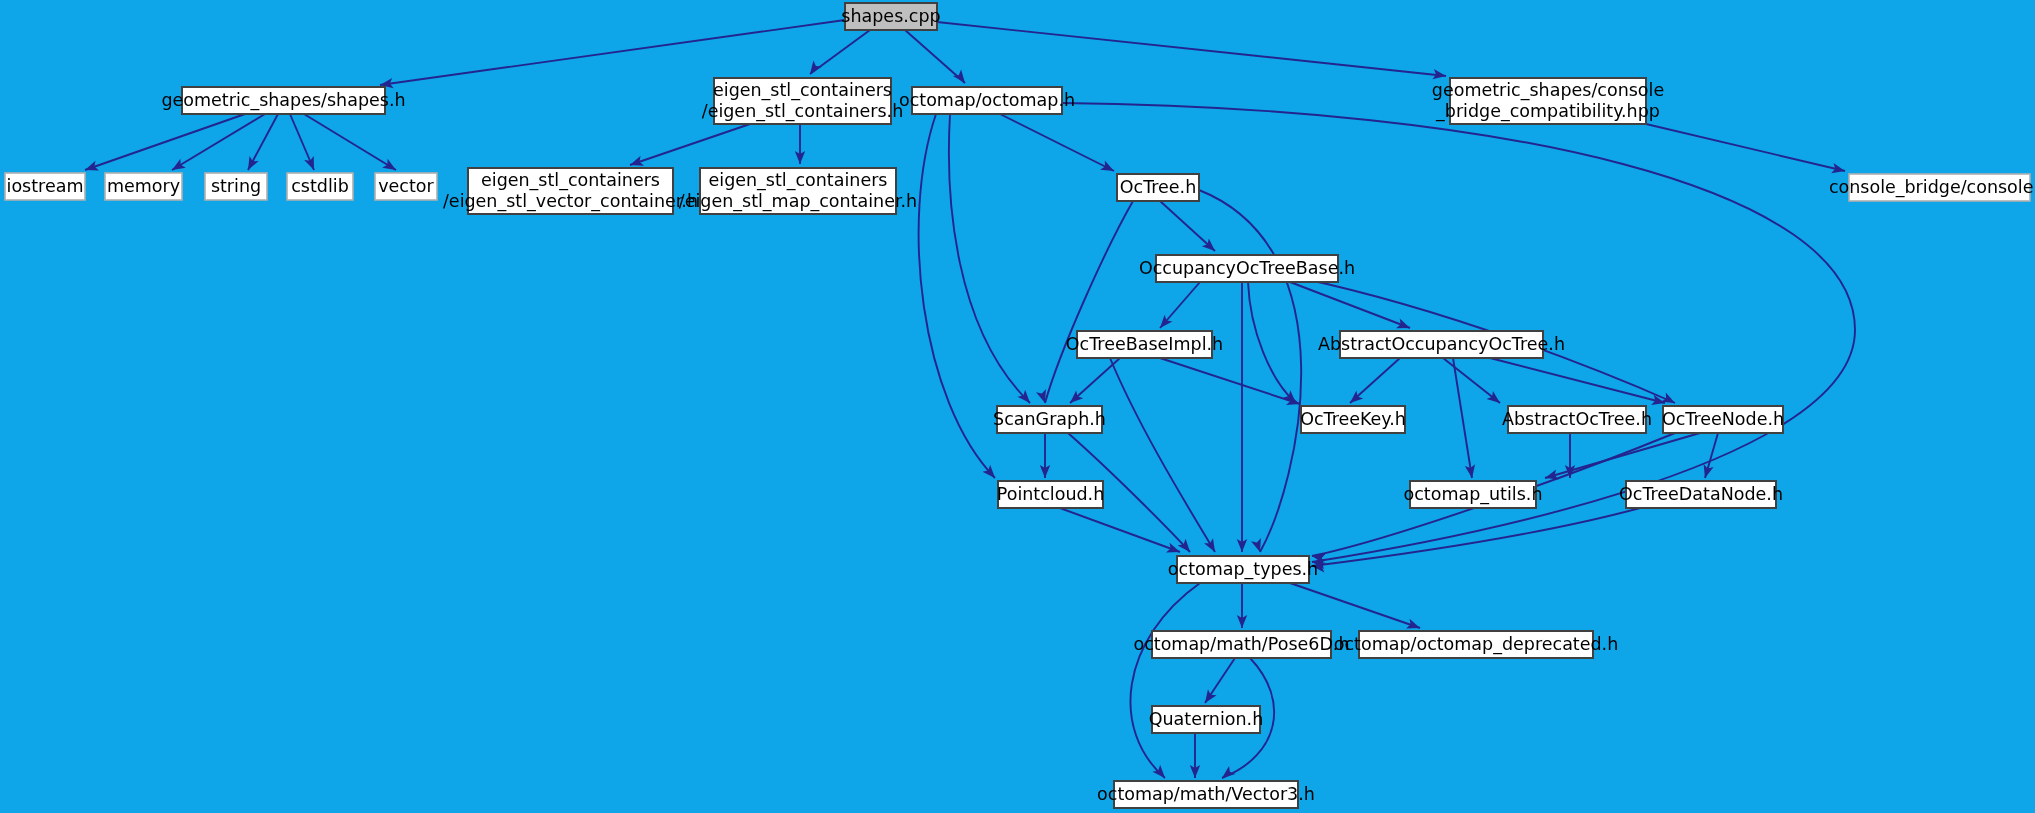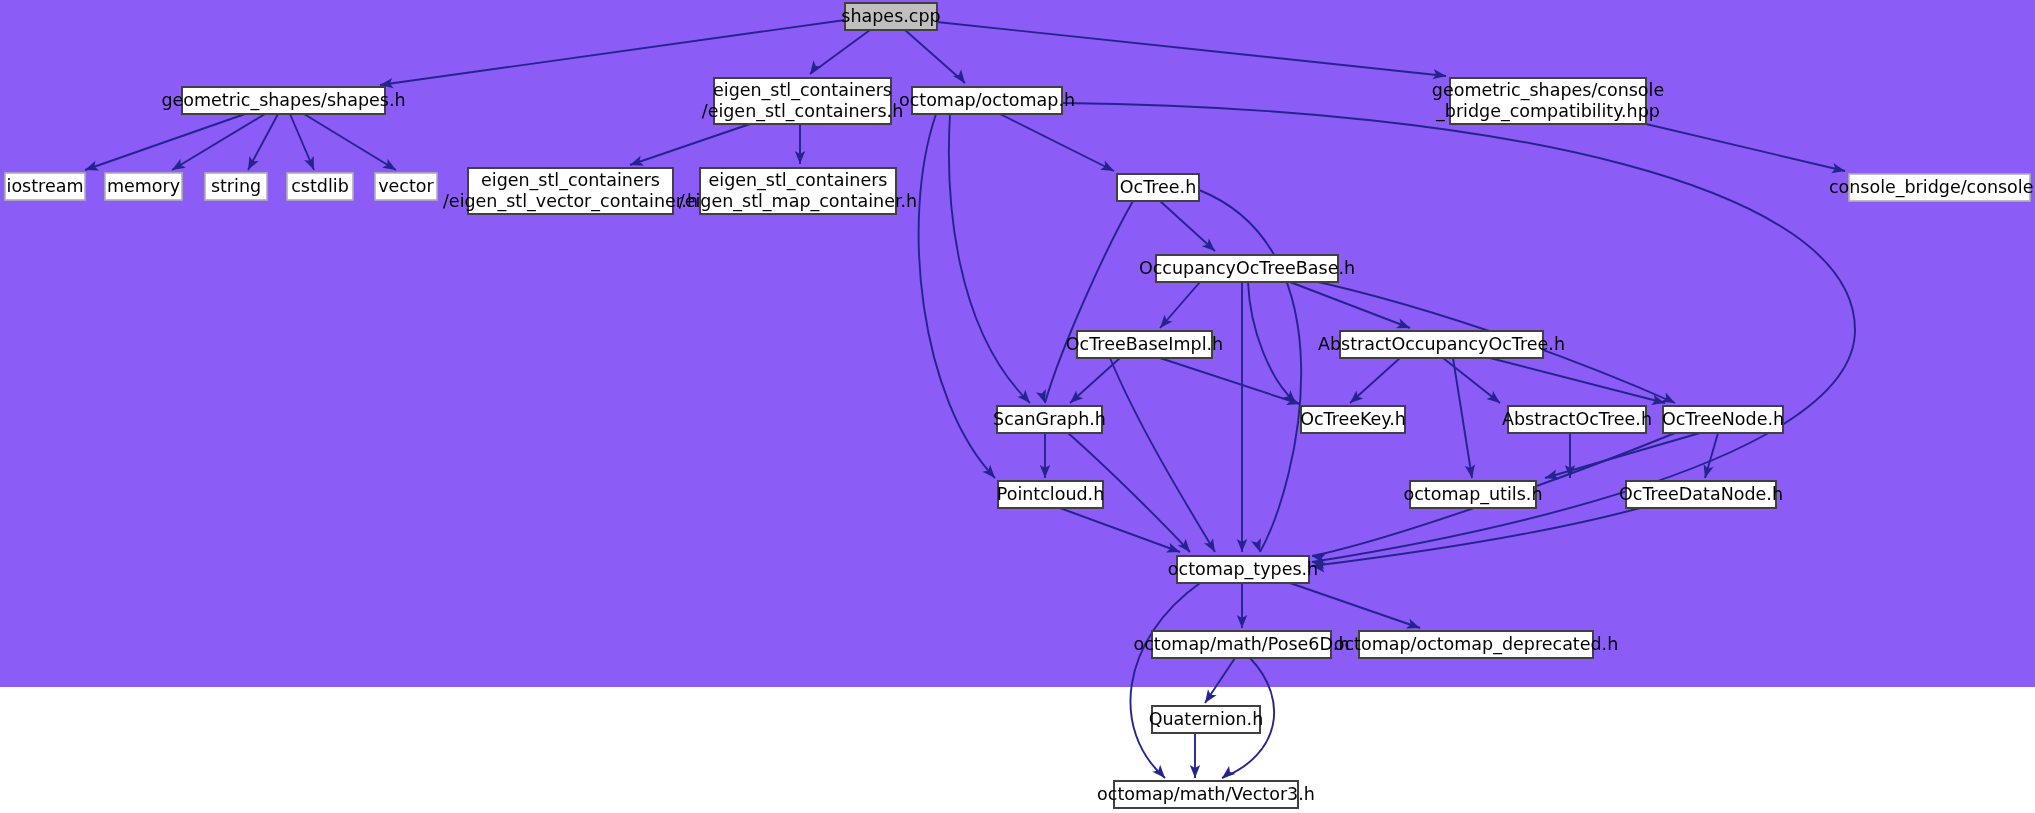--- a/index.html
+++ b/index.html
@@ -9,22 +9,22 @@
   }
   body {
     font-family: "DejaVu Sans", sans-serif;
     width: 2035px;
     height: 813px;
     overflow: hidden;
   }
   #graph-root {
     position: relative;
     width: 2035px;
-    height: 687px;
-    background: #8b5cf6;
+    height: 813px;
+    background: #0ea5e9;
   }
   svg#dep-graph {
     display: block;
     width: 2035px;
     height: 813px;
   }
   .node-box {
     fill: #ffffff;
     stroke: #404040;
     stroke-width: 2;

